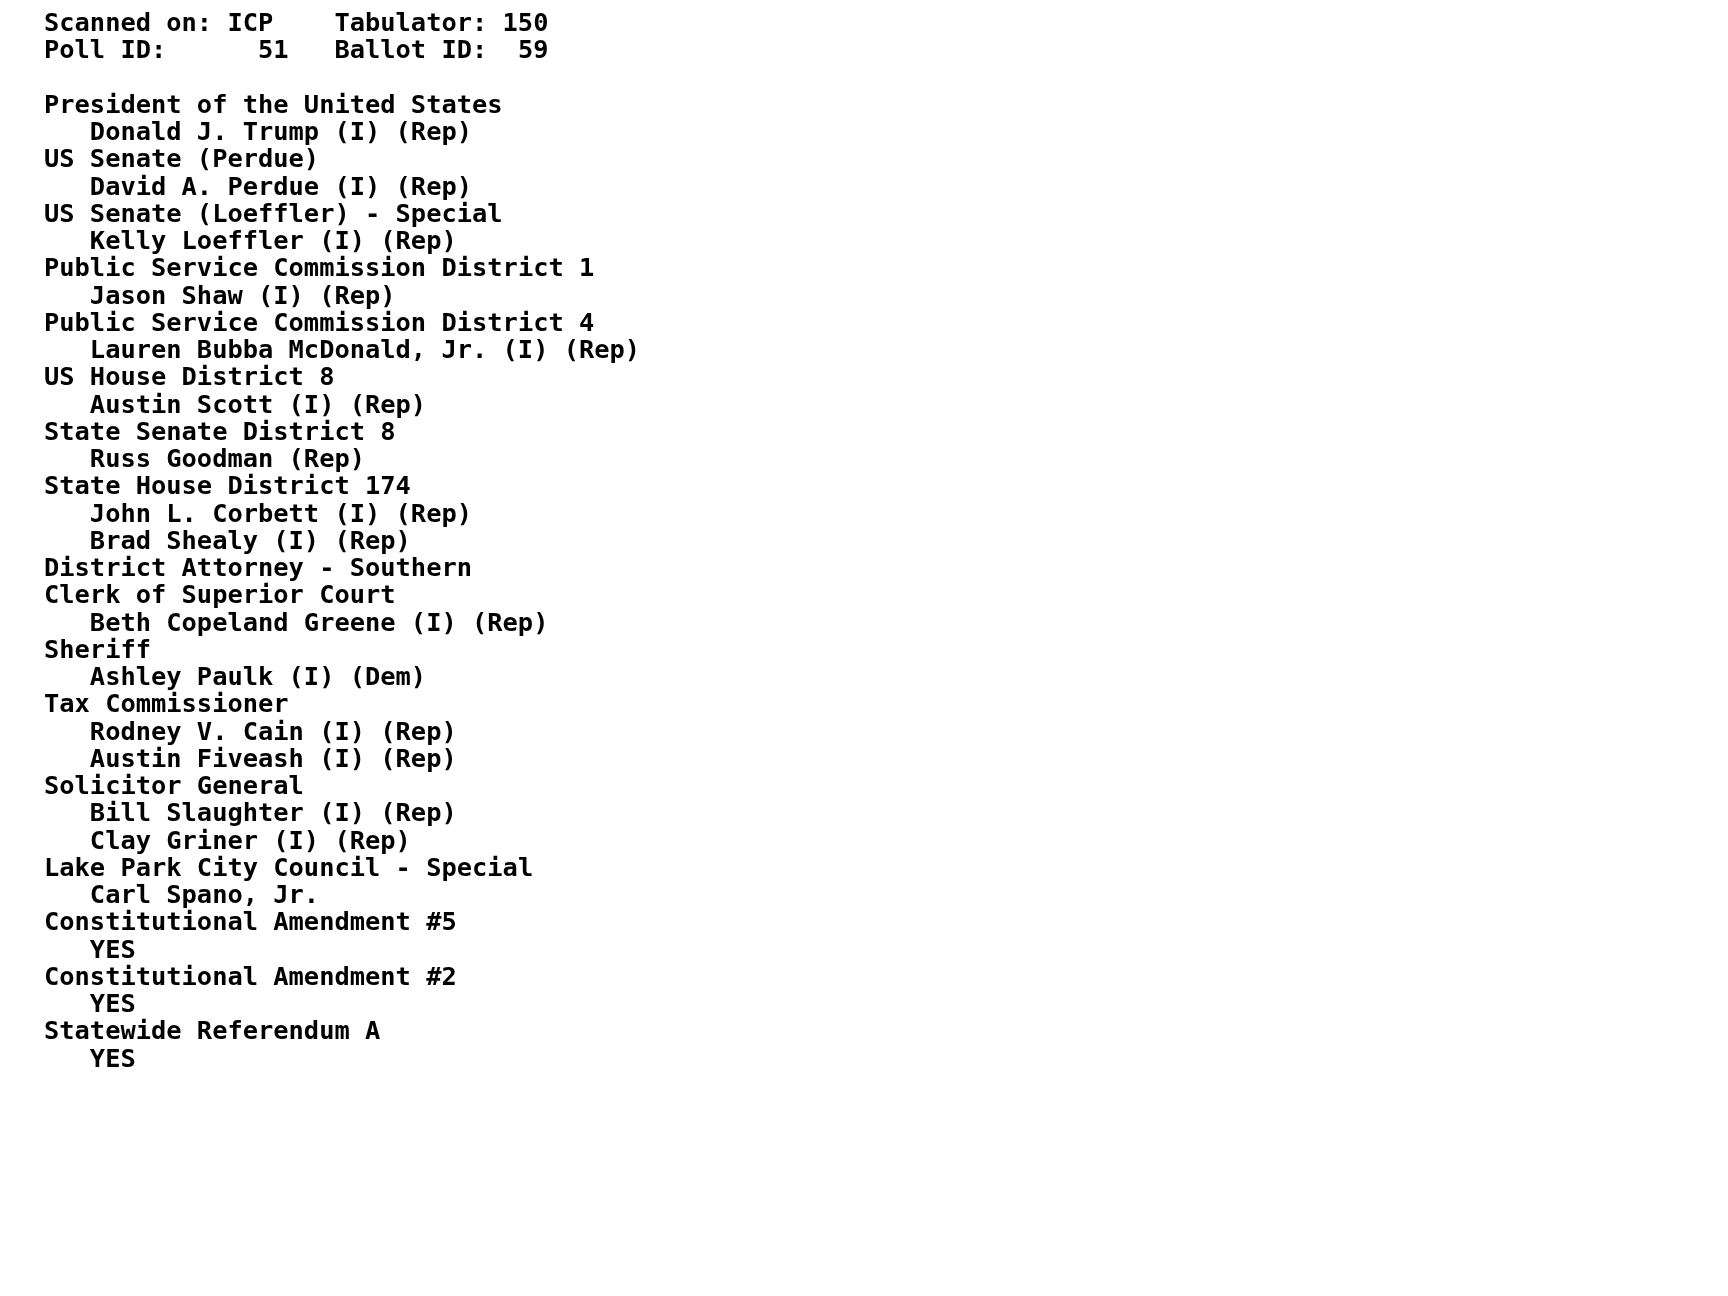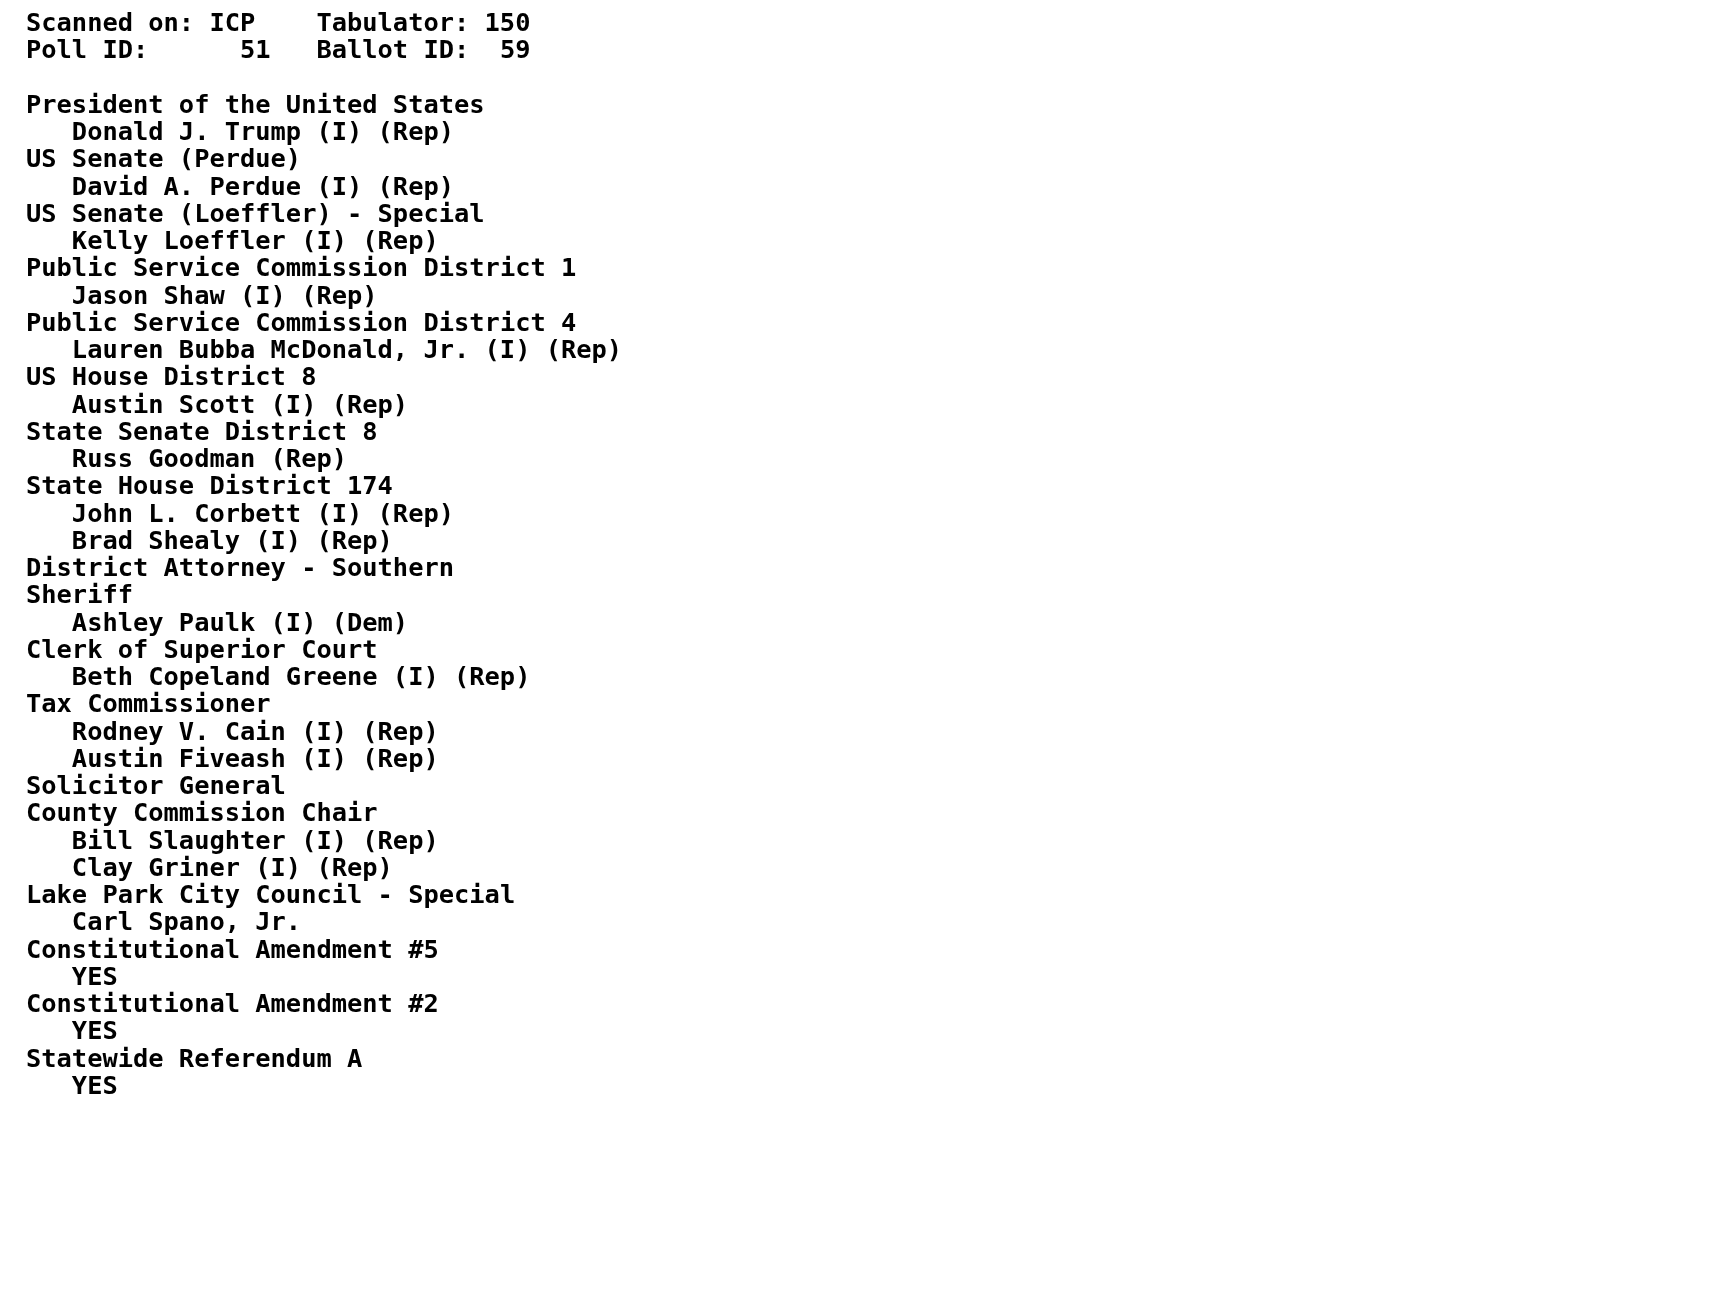--- a/index.html
+++ b/index.html
@@ -8,21 +8,21 @@
     width: 1728px;
     height: 1296px;
     background: #ffffff;
     overflow: hidden;
   }
   .doc {
     position: relative;
     box-sizing: border-box;
     width: 1728px;
     height: 1296px;
-    padding: 9px 0 0 26px;
+    padding: 9px 0 0 44px;
     font-family: "DejaVu Sans Mono", "Liberation Mono", monospace;
     font-weight: 700;
     font-size: 25.4px;
     color: #000000;
     -webkit-font-smoothing: antialiased;
   }
   .line {
     position: relative;
     height: 27.25px;
   }
@@ -132,38 +132,38 @@
     <div class="line">
       <span class="cell" style="--col:3">Brad Shealy (I) (Rep)</span>
     </div>
     <div class="line">
       <span class="cell" style="--col:0">District Attorney - Southern</span>
     </div>
   </div>
 
   <div>
     <div class="line">
+      <span class="cell" style="--col:0">Clerk of Superior Court</span>
+    </div>
+    <div class="line">
+      <span class="cell" style="--col:3">Beth Copeland Greene (I) (Rep)</span>
+    </div>
+  </div>
+
+  <div>
+    <div class="line">
       <span class="cell" style="--col:0">Sheriff</span>
     </div>
     <div class="line">
       <span class="cell" style="--col:3">Ashley Paulk (I) (Dem)</span>
     </div>
   </div>
 
   <div>
     <div class="line">
-      <span class="cell" style="--col:0">Clerk of Superior Court</span>
-    </div>
-    <div class="line">
-      <span class="cell" style="--col:3">Beth Copeland Greene (I) (Rep)</span>
-    </div>
-  </div>
-
-  <div>
-    <div class="line">
       <span class="cell" style="--col:0">Tax Commissioner</span>
     </div>
     <div class="line">
       <span class="cell" style="--col:3">Rodney V. Cain (I) (Rep)</span>
     </div>
   </div>
 
   <div>
     <div class="line">
       <span class="cell" style="--col:3">Austin Fiveash (I) (Rep)</span>
@@ -171,23 +171,20 @@
   </div>
 
   <div>
     <div class="line">
       <span class="cell" style="--col:0">Solicitor General</span>
     </div>
   </div>
 
   <div>
     <div class="line">
-      <span class="cell" style="--col:0">County Commission Chair</span>
-    </div>
-    <div class="line">
       <span class="cell" style="--col:3">Bill Slaughter (I) (Rep)</span>
     </div>
   </div>
 
   <div>
     <div class="line">
       <span class="cell" style="--col:3">Clay Griner (I) (Rep)</span>
     </div>
   </div>
 

